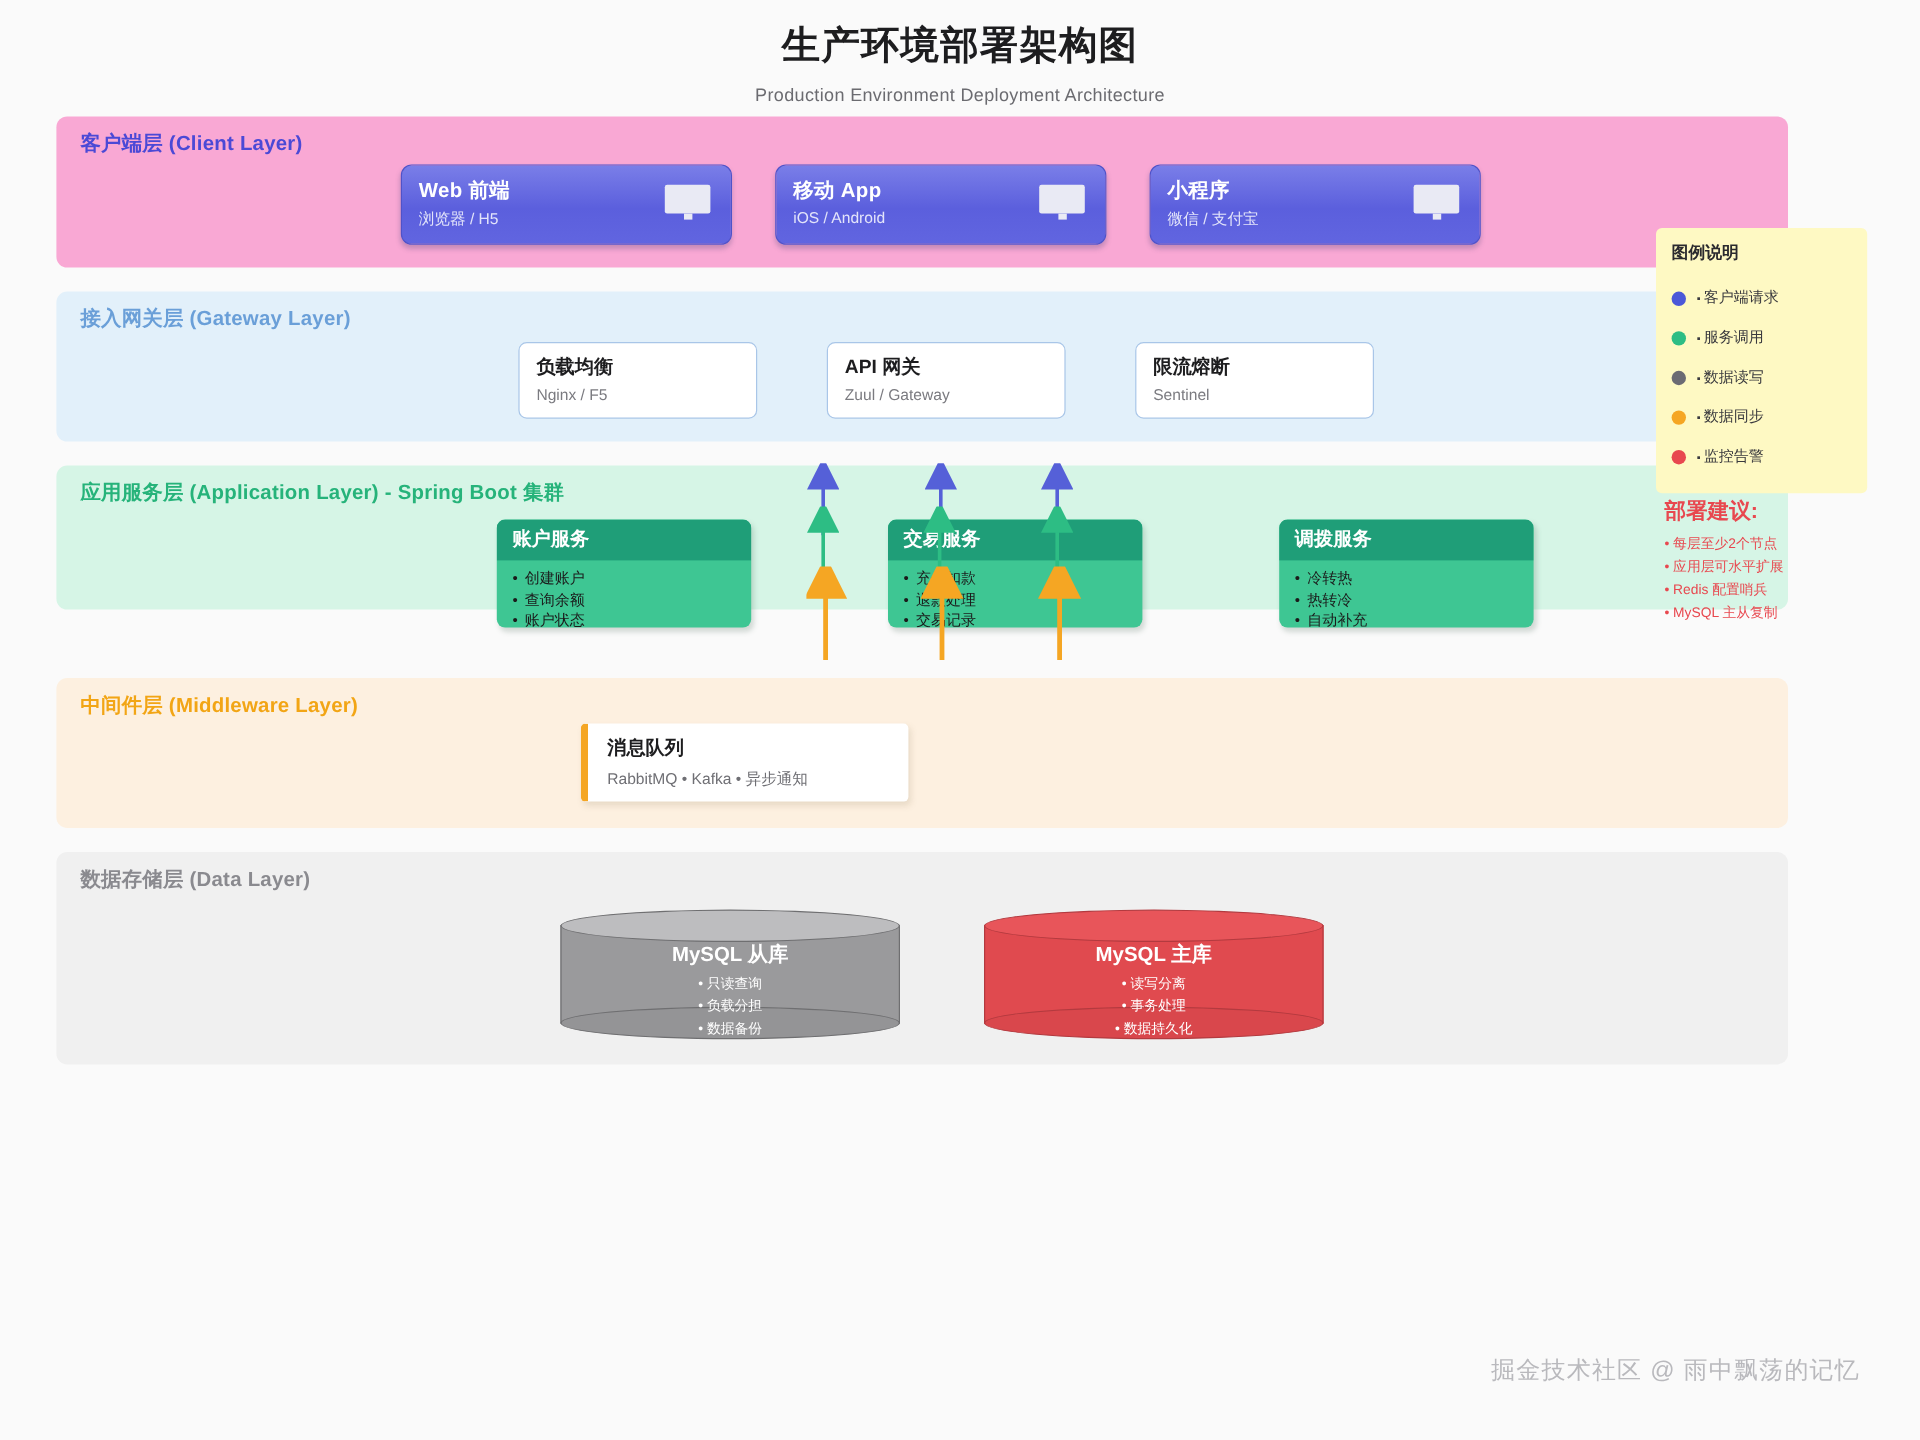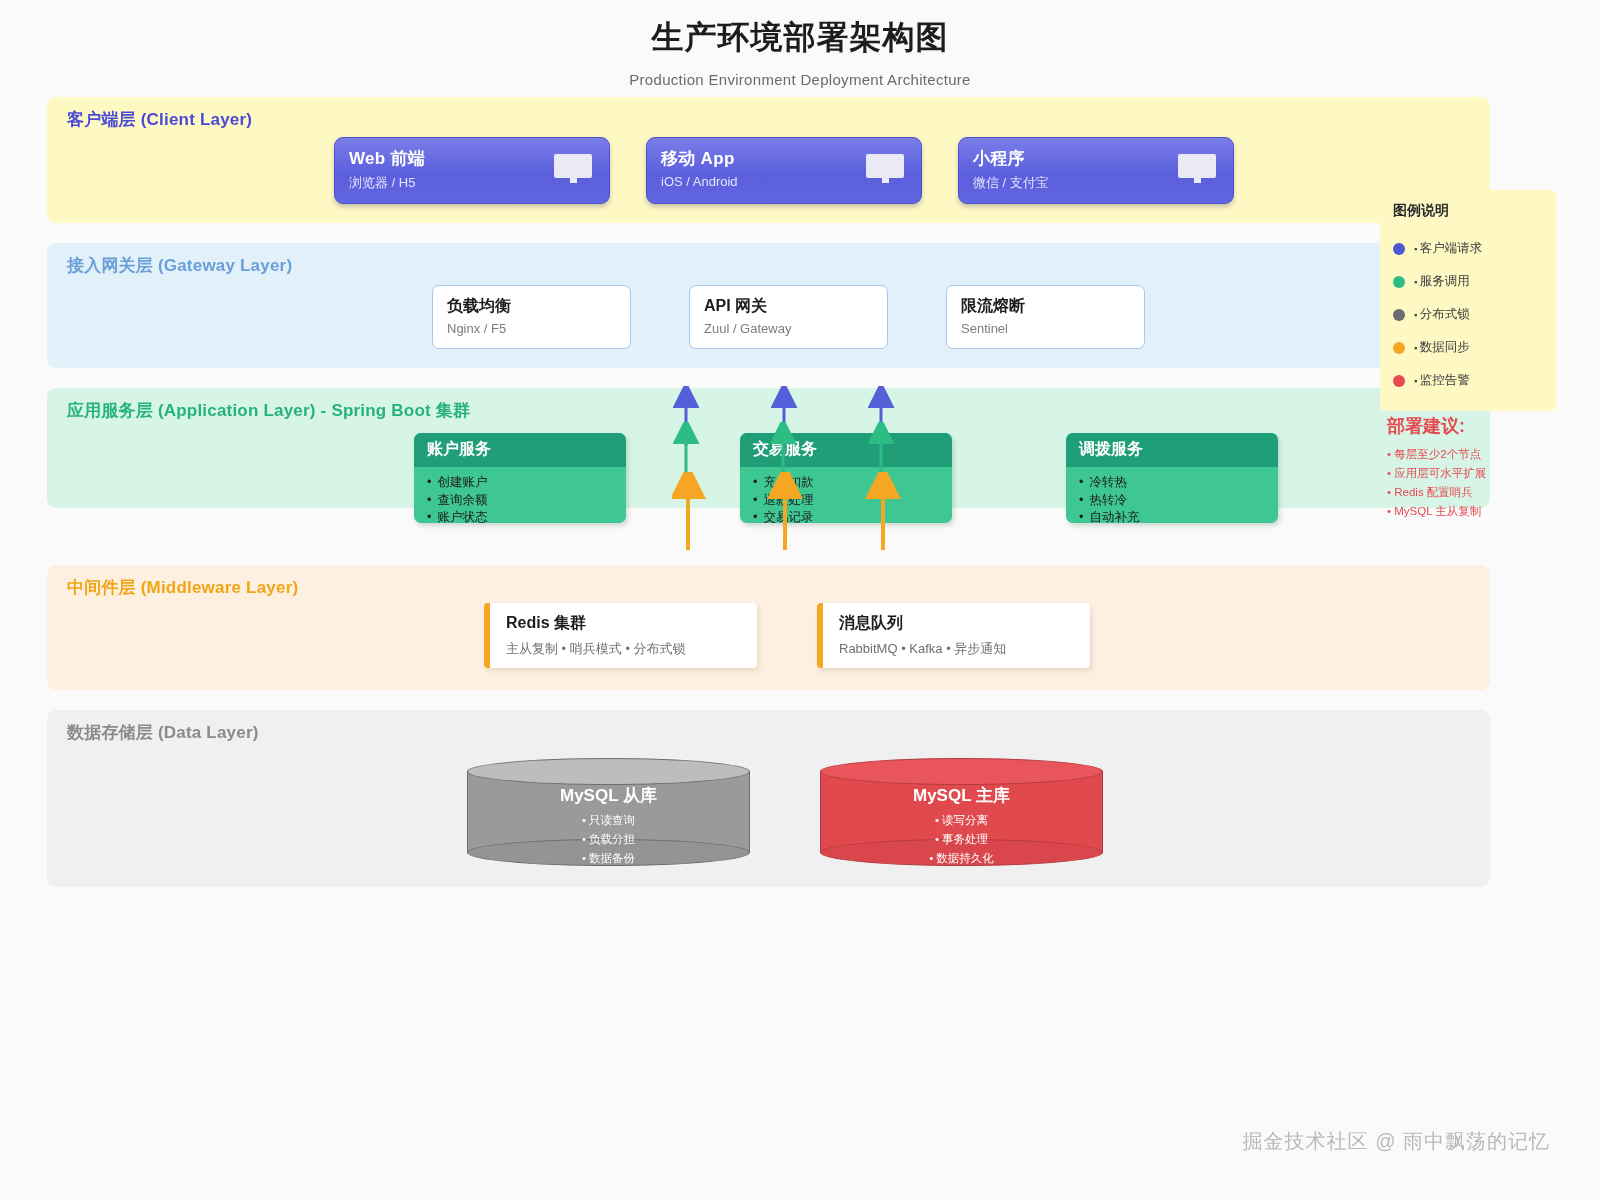--- a/index.html
+++ b/index.html
@@ -41,21 +41,21 @@
   }
   .layer-title {
     position: absolute;
     left: 20px;
     top: 11px;
     font-size: 17px;
     font-weight: bold;
     letter-spacing: .2px;
   }
 
-  #layer-client    { top: 97px;  height: 126px; background: #fef9c3; }
+  #layer-client    { top: 97px;  height: 126px; background: #f9a8d4; }
   #layer-gateway   { top: 243px; height: 125px; background: #e2f0fa; }
   #layer-app       { top: 388px; height: 120px; background: #d6f5e6; }
   #layer-middleware{ top: 565px; height: 125px; background: #fdf0e0; }
   #layer-data      { top: 710px; height: 177px; background: #f0f0f0; }
 
   #layer-client .layer-title    { color: #4b49d6; }
   #layer-gateway .layer-title   { color: #6a9fd8; }
   #layer-app .layer-title       { color: #26b37a; }
   #layer-middleware .layer-title{ color: #f2a515; }
   #layer-data .layer-title      { color: #8a8a8f; }
@@ -467,24 +467,20 @@
   </defs>
   <line x1="16" y1="78" x2="16" y2="7" stroke="#f5a623" stroke-width="4" marker-end="url(#ah-orange)"></line>
   <line x1="113" y1="78" x2="113" y2="7" stroke="#f5a623" stroke-width="4" marker-end="url(#ah-orange)"></line>
   <line x1="211" y1="78" x2="211" y2="7" stroke="#f5a623" stroke-width="4" marker-end="url(#ah-orange)"></line>
 </svg>
 
 <div class="layer" id="layer-middleware">
   <div class="layer-title">中间件层 (Middleware Layer)</div>
   <div class="mw-row">
 
-    <div class="mw-card">
-      <div class="m-title">Redis 集群</div>
-      <div class="m-sub">主从复制 • 哨兵模式 • 分布式锁</div>
-    </div>
 
     <div class="mw-card">
       <div class="m-title">消息队列</div>
       <div class="m-sub">RabbitMQ • Kafka • 异步通知</div>
     </div>
 
   </div>
 </div>
 
 <div class="layer" id="layer-data">
@@ -524,21 +520,21 @@
   <div class="legend-item">
     <span class="legend-dot" style="background:#4b58d8;"></span>
     <span class="lg-text">客户端请求</span>
   </div>
   <div class="legend-item">
     <span class="legend-dot" style="background:#2dbd84;"></span>
     <span class="lg-text">服务调用</span>
   </div>
   <div class="legend-item">
     <span class="legend-dot" style="background:#6b6b73;"></span>
-    <span class="lg-text">分布式锁</span>
+    <span class="lg-text">数据读写</span>
   </div>
   <div class="legend-item">
     <span class="legend-dot" style="background:#f5a623;"></span>
     <span class="lg-text">数据同步</span>
   </div>
   <div class="legend-item">
     <span class="legend-dot" style="background:#e8484f;"></span>
     <span class="lg-text">监控告警</span>
   </div>
 </div>

